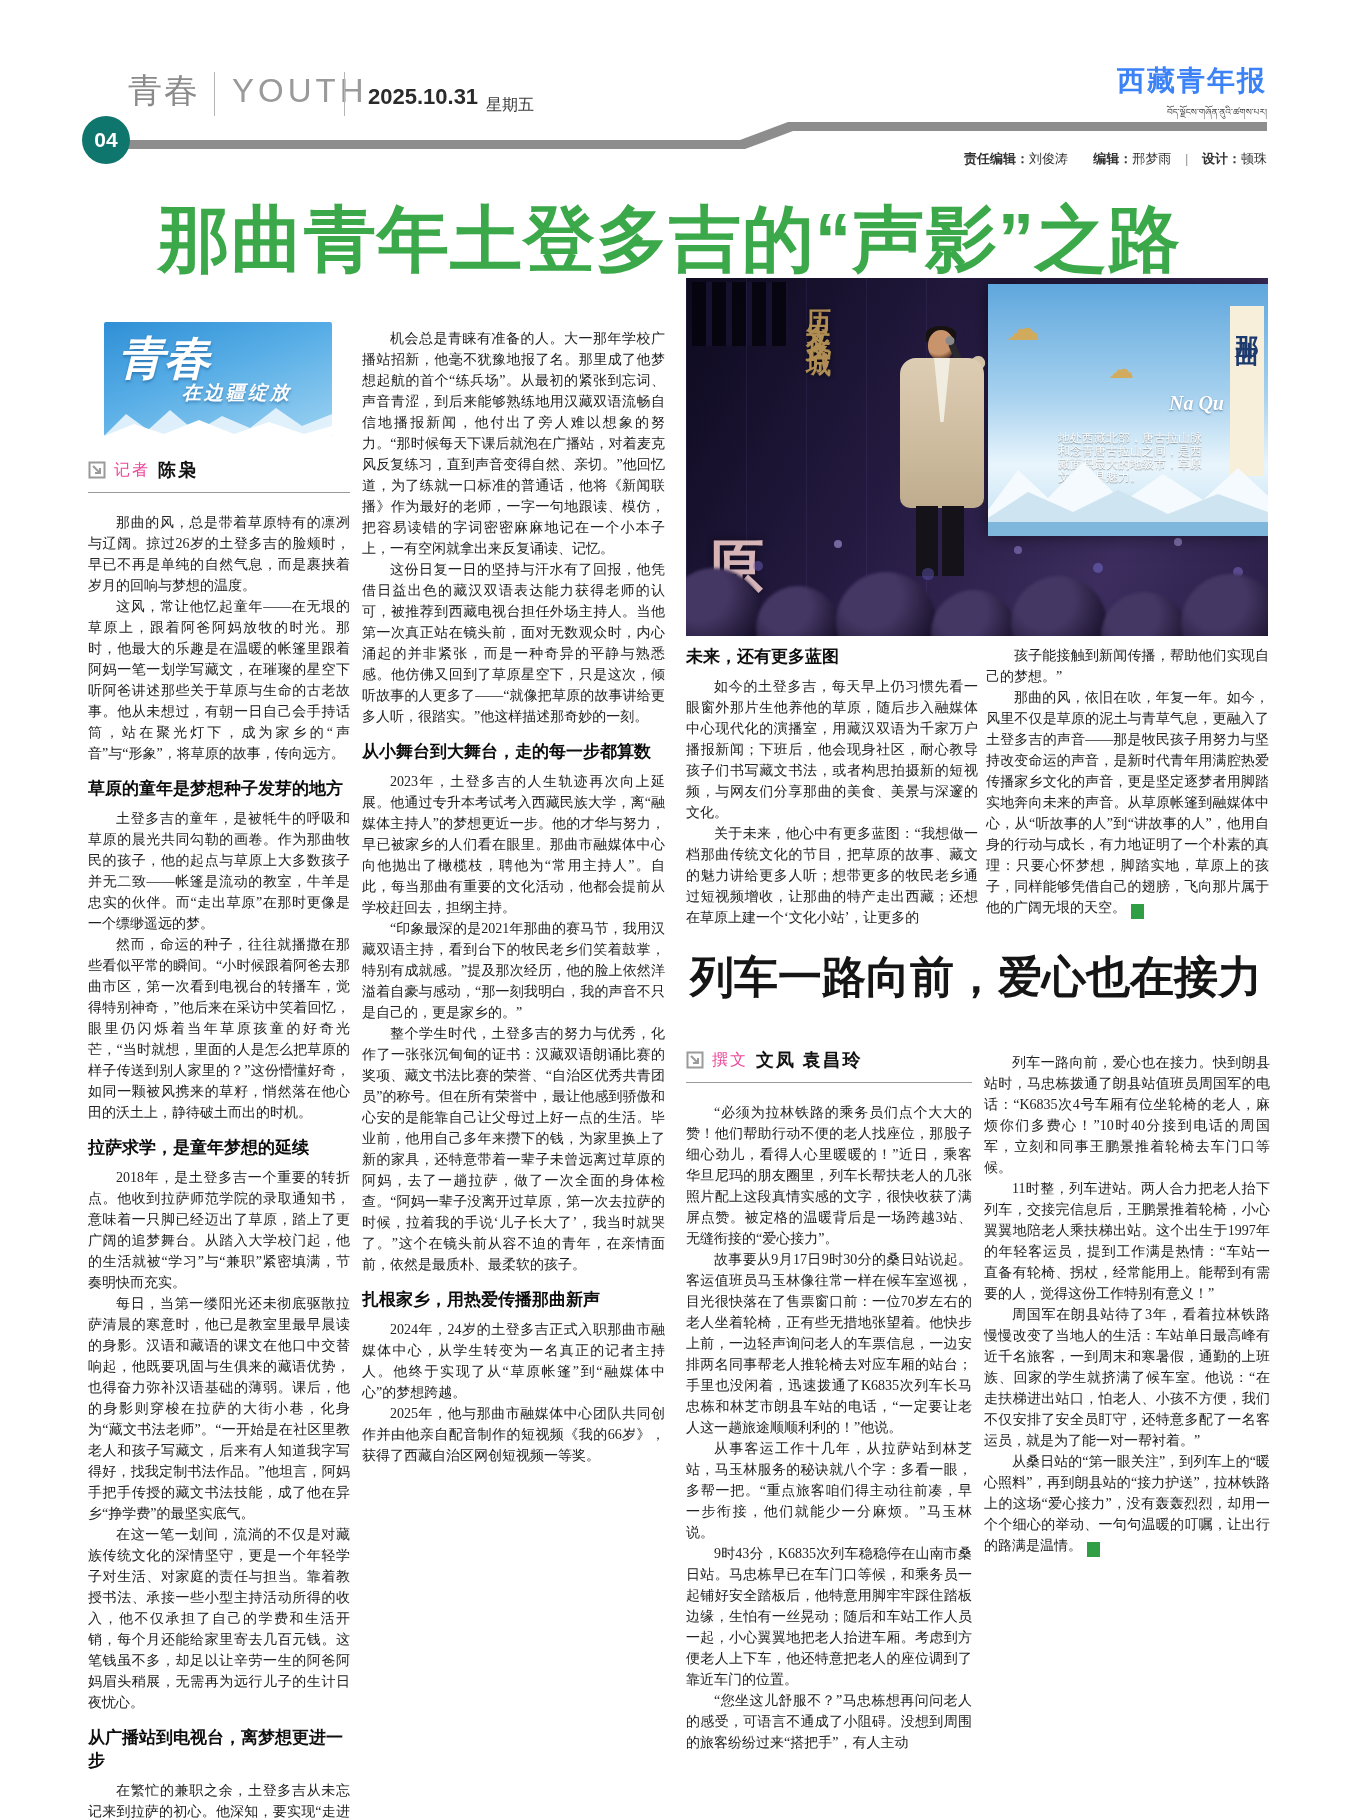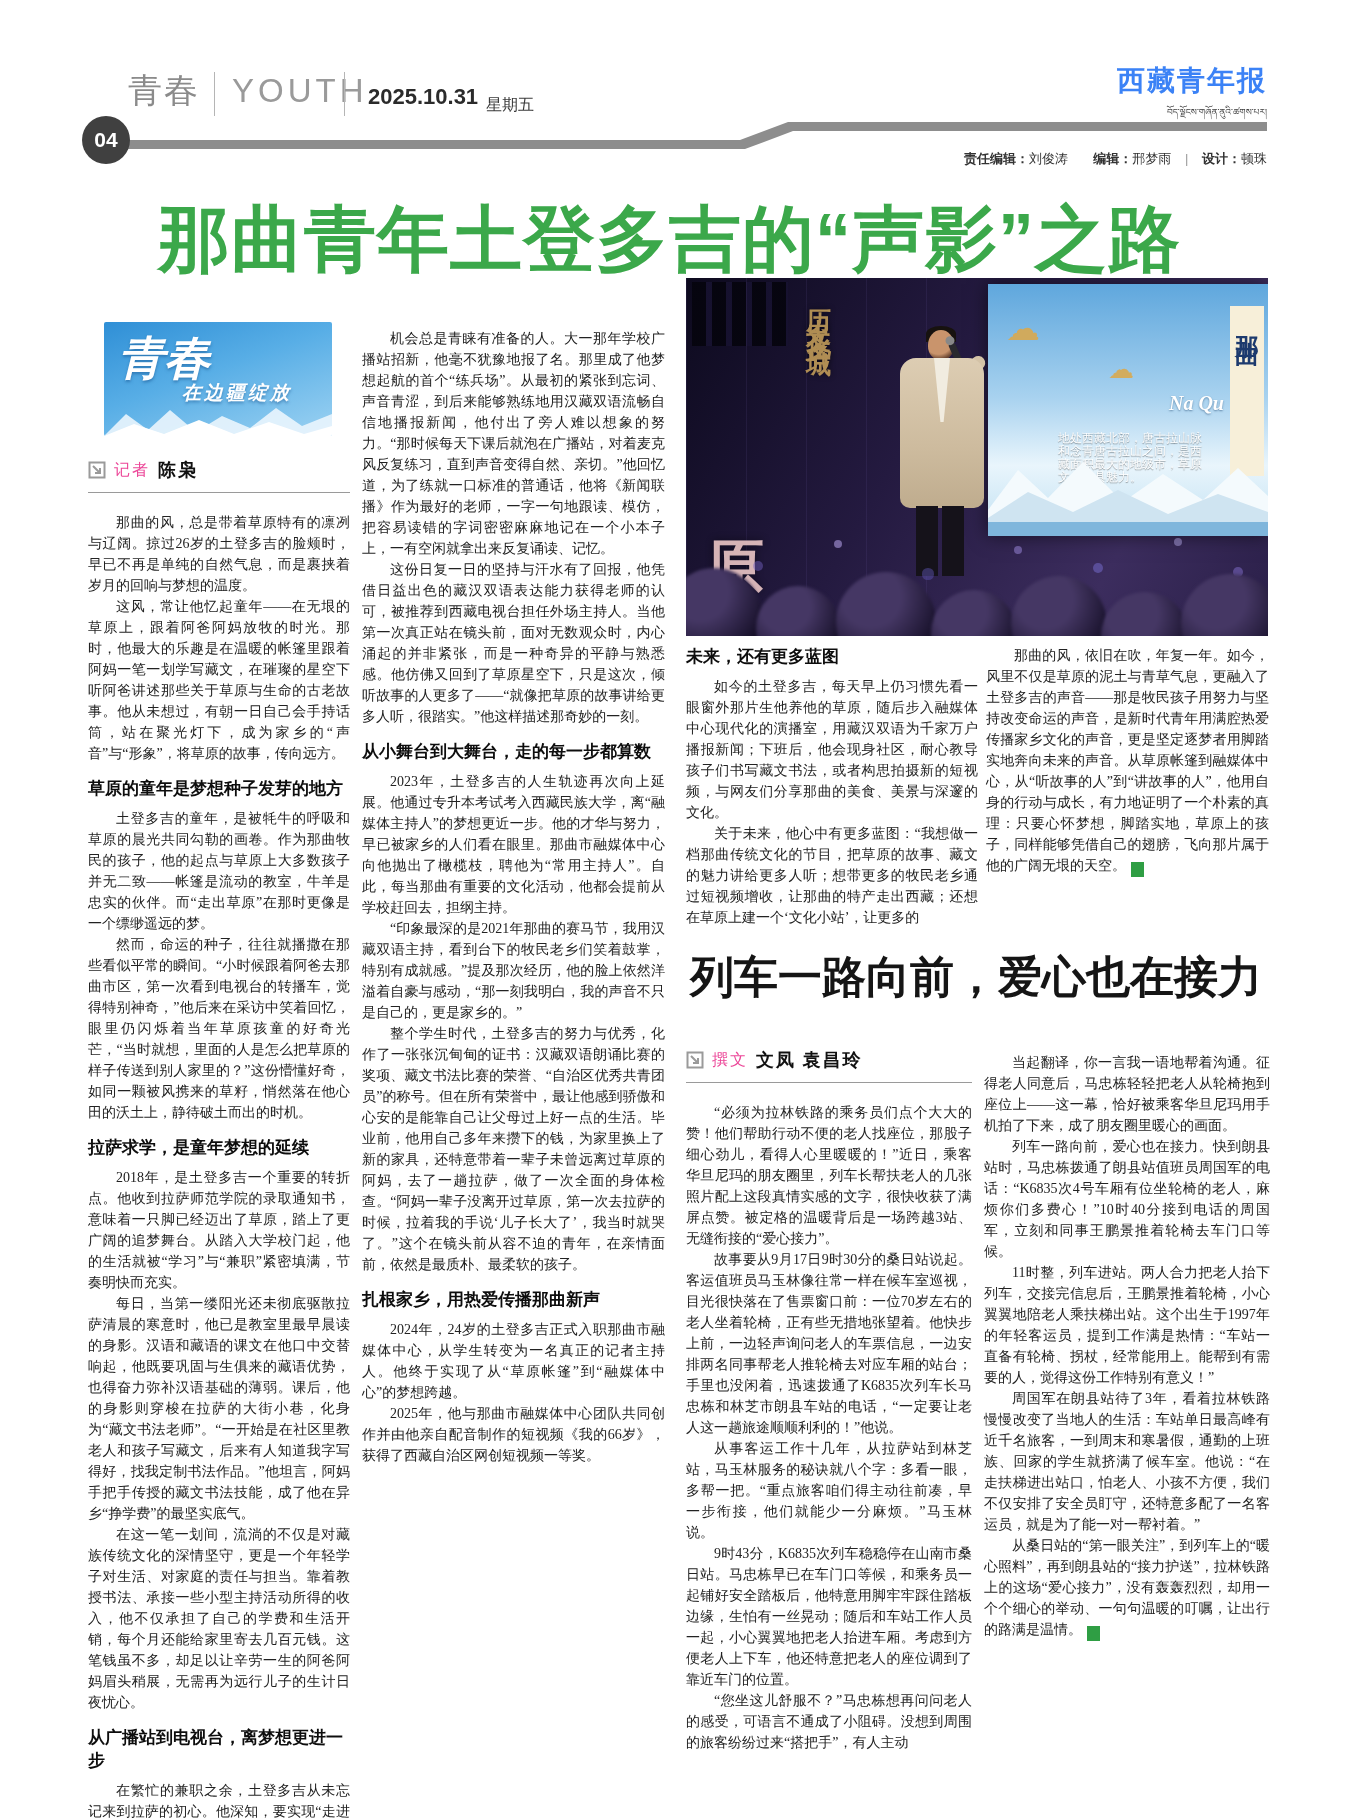--- a/index.html
+++ b/index.html
@@ -1,21 +1,21 @@
 <!DOCTYPE html>
 <html><head>
 <meta charset="utf-8">
 <style>
   html,body{margin:0;padding:0;}
   body{width:1350px;height:1819px;background:#fff;position:relative;
        font-family:"Liberation Serif",serif;color:#1f1f1f;overflow:hidden;}
   .abs{position:absolute;}
   
   .pagenum{left:82px;top:116px;width:48px;height:48px;border-radius:50%;
-    background:#404040;color:#fff;font-family:"Liberation Sans",sans-serif;
+    background:#0f766e;color:#fff;font-family:"Liberation Sans",sans-serif;
     font-weight:bold;font-size:21px;display:flex;align-items:center;justify-content:center;z-index:3;}
   .section-cn{left:128px;top:68px;font-size:34px;color:#8b8b8b;font-family:"Liberation Sans",sans-serif;font-weight:500;letter-spacing:2px;}
   .hdr-div{width:1px;height:44px;background:#b5b5b5;top:72px;}
   .section-en{left:232px;top:72px;font-size:33px;color:#9a9a9a;font-family:"Liberation Sans",sans-serif;letter-spacing:4px;}
   .date{left:368px;top:84px;font-size:22px;color:#2b2b2b;font-weight:bold;font-family:"Liberation Sans",sans-serif;}
   .weekday{left:486px;top:95px;font-size:16px;color:#3a3a3a;}
   .masthead{right:83px;top:62px;text-align:right;}
   .masthead .nm{font-size:28px;font-weight:bold;color:#3b82f6;letter-spacing:2px;}
   .masthead .tb{font-size:9px;color:#444;margin-top:2px;}
   .editors{right:83px;top:150px;font-size:13px;color:#333;font-family:"Liberation Sans",sans-serif;}
@@ -167,20 +167,21 @@
     <h3 class="subhead" data-name="section-heading">扎根家乡，用热爱传播那曲新声</h3>
     <p class="para" data-name="paragraph">2024年，24岁的土登多吉正式入职那曲市融媒体中心，从学生转变为一名真正的记者主持人。他终于实现了从“草原帐篷”到“融媒体中心”的梦想跨越。</p>
     <p class="para" data-name="paragraph">2025年，他与那曲市融媒体中心团队共同创作并由他亲自配音制作的短视频《我的66岁》，获得了西藏自治区网创短视频一等奖。</p>
   </div>
 <div class="col" style="left:686px;top:645px;width:292px;" data-name="article1-column-3">
     <h3 class="subhead" data-name="section-heading">未来，还有更多蓝图</h3>
     <p class="para" data-name="paragraph">如今的土登多吉，每天早上仍习惯先看一眼窗外那片生他养他的草原，随后步入融媒体中心现代化的演播室，用藏汉双语为千家万户播报新闻；下班后，他会现身社区，耐心教导孩子们书写藏文书法，或者构思拍摄新的短视频，与网友们分享那曲的美食、美景与深邃的文化。</p>
     <p class="para" data-name="paragraph">关于未来，他心中有更多蓝图：“我想做一档那曲传统文化的节目，把草原的故事、藏文的魅力讲给更多人听；想带更多的牧民老乡通过短视频增收，让那曲的特产走出西藏；还想在草原上建一个‘文化小站’，让更多的</p>
   </div>
 <div class="col" style="left:986px;top:645px;width:283px;" data-name="article1-column-4">
+    <p class="para" data-name="paragraph">孩子能接触到新闻传播，帮助他们实现自己的梦想。”</p>
     <p class="para" data-name="paragraph">那曲的风，依旧在吹，年复一年。如今，风里不仅是草原的泥土与青草气息，更融入了土登多吉的声音——那是牧民孩子用努力与坚持改变命运的声音，是新时代青年用满腔热爱传播家乡文化的声音，更是坚定逐梦者用脚踏实地奔向未来的声音。从草原帐篷到融媒体中心，从“听故事的人”到“讲故事的人”，他用自身的行动与成长，有力地证明了一个朴素的真理：只要心怀梦想，脚踏实地，草原上的孩子，同样能够凭借自己的翅膀，飞向那片属于他的广阔无垠的天空。<span class="endmark" data-name="article-end-icon">青</span></p>
   </div>
 
 <div class="abs photo" data-name="stage-performance-photo">
   <div class="truss" data-name="stage-truss"></div>
   <div class="ledseams" data-name="led-screen-panels"></div>
   <div class="calli" data-name="calligraphy-vertical-text">历史文化名城</div>
   <div class="bigchar" data-name="calligraphy-big-char">原</div>
   <div class="screen" data-name="presentation-screen">
     <span class="cloud" style="left:18px;top:24px;font-size:34px;" data-name="gold-cloud-icon">☁</span>
@@ -230,18 +231,17 @@
 </div>
 
 <div class="col" style="left:686px;top:1102px;width:286px;" data-name="article2-column-a">
     <p class="para" data-name="paragraph">“必须为拉林铁路的乘务员们点个大大的赞！他们帮助行动不便的老人找座位，那股子细心劲儿，看得人心里暖暖的！”近日，乘客华旦尼玛的朋友圈里，列车长帮扶老人的几张照片配上这段真情实感的文字，很快收获了满屏点赞。被定格的温暖背后是一场跨越3站、无缝衔接的“爱心接力”。</p>
     <p class="para" data-name="paragraph">故事要从9月17日9时30分的桑日站说起。客运值班员马玉林像往常一样在候车室巡视，目光很快落在了售票窗口前：一位70岁左右的老人坐着轮椅，正有些无措地张望着。他快步上前，一边轻声询问老人的车票信息，一边安排两名同事帮老人推轮椅去对应车厢的站台；手里也没闲着，迅速拨通了K6835次列车长马忠栋和林芝市朗县车站的电话，“一定要让老人这一趟旅途顺顺利利的！”他说。</p>
     <p class="para" data-name="paragraph">从事客运工作十几年，从拉萨站到林芝站，马玉林服务的秘诀就八个字：多看一眼，多帮一把。“重点旅客咱们得主动往前凑，早一步衔接，他们就能少一分麻烦。”马玉林说。</p>
     <p class="para" data-name="paragraph">9时43分，K6835次列车稳稳停在山南市桑日站。马忠栋早已在车门口等候，和乘务员一起铺好安全踏板后，他特意用脚牢牢踩住踏板边缘，生怕有一丝晃动；随后和车站工作人员一起，小心翼翼地把老人抬进车厢。考虑到方便老人上下车，他还特意把老人的座位调到了靠近车门的位置。</p>
     <p class="para" data-name="paragraph">“您坐这儿舒服不？”马忠栋想再问问老人的感受，可语言不通成了小阻碍。没想到周围的旅客纷纷过来“搭把手”，有人主动</p>
   </div>
 <div class="col" style="left:984px;top:1052px;width:286px;" data-name="article2-column-b">
-    <p class="para" data-name="paragraph">当起翻译，你一言我一语地帮着沟通。征得老人同意后，马忠栋轻轻把老人从轮椅抱到座位上——这一幕，恰好被乘客华旦尼玛用手机拍了下来，成了朋友圈里暖心的画面。</p>
     <p class="para" data-name="paragraph">列车一路向前，爱心也在接力。快到朗县站时，马忠栋拨通了朗县站值班员周国军的电话：“K6835次4号车厢有位坐轮椅的老人，麻烦你们多费心！”10时40分接到电话的周国军，立刻和同事王鹏景推着轮椅去车门口等候。</p>
     <p class="para" data-name="paragraph">11时整，列车进站。两人合力把老人抬下列车，交接完信息后，王鹏景推着轮椅，小心翼翼地陪老人乘扶梯出站。这个出生于1997年的年轻客运员，提到工作满是热情：“车站一直备有轮椅、拐杖，经常能用上。能帮到有需要的人，觉得这份工作特别有意义！”</p>
     <p class="para" data-name="paragraph">周国军在朗县站待了3年，看着拉林铁路慢慢改变了当地人的生活：车站单日最高峰有近千名旅客，一到周末和寒暑假，通勤的上班族、回家的学生就挤满了候车室。他说：“在走扶梯进出站口，怕老人、小孩不方便，我们不仅安排了安全员盯守，还特意多配了一名客运员，就是为了能一对一帮衬着。”</p>
     <p class="para" data-name="paragraph">从桑日站的“第一眼关注”，到列车上的“暖心照料”，再到朗县站的“接力护送”，拉林铁路上的这场“爱心接力”，没有轰轰烈烈，却用一个个细心的举动、一句句温暖的叮嘱，让出行的路满是温情。<span class="endmark" data-name="article-end-icon">青</span></p>
   </div>
 
 </body></html>

